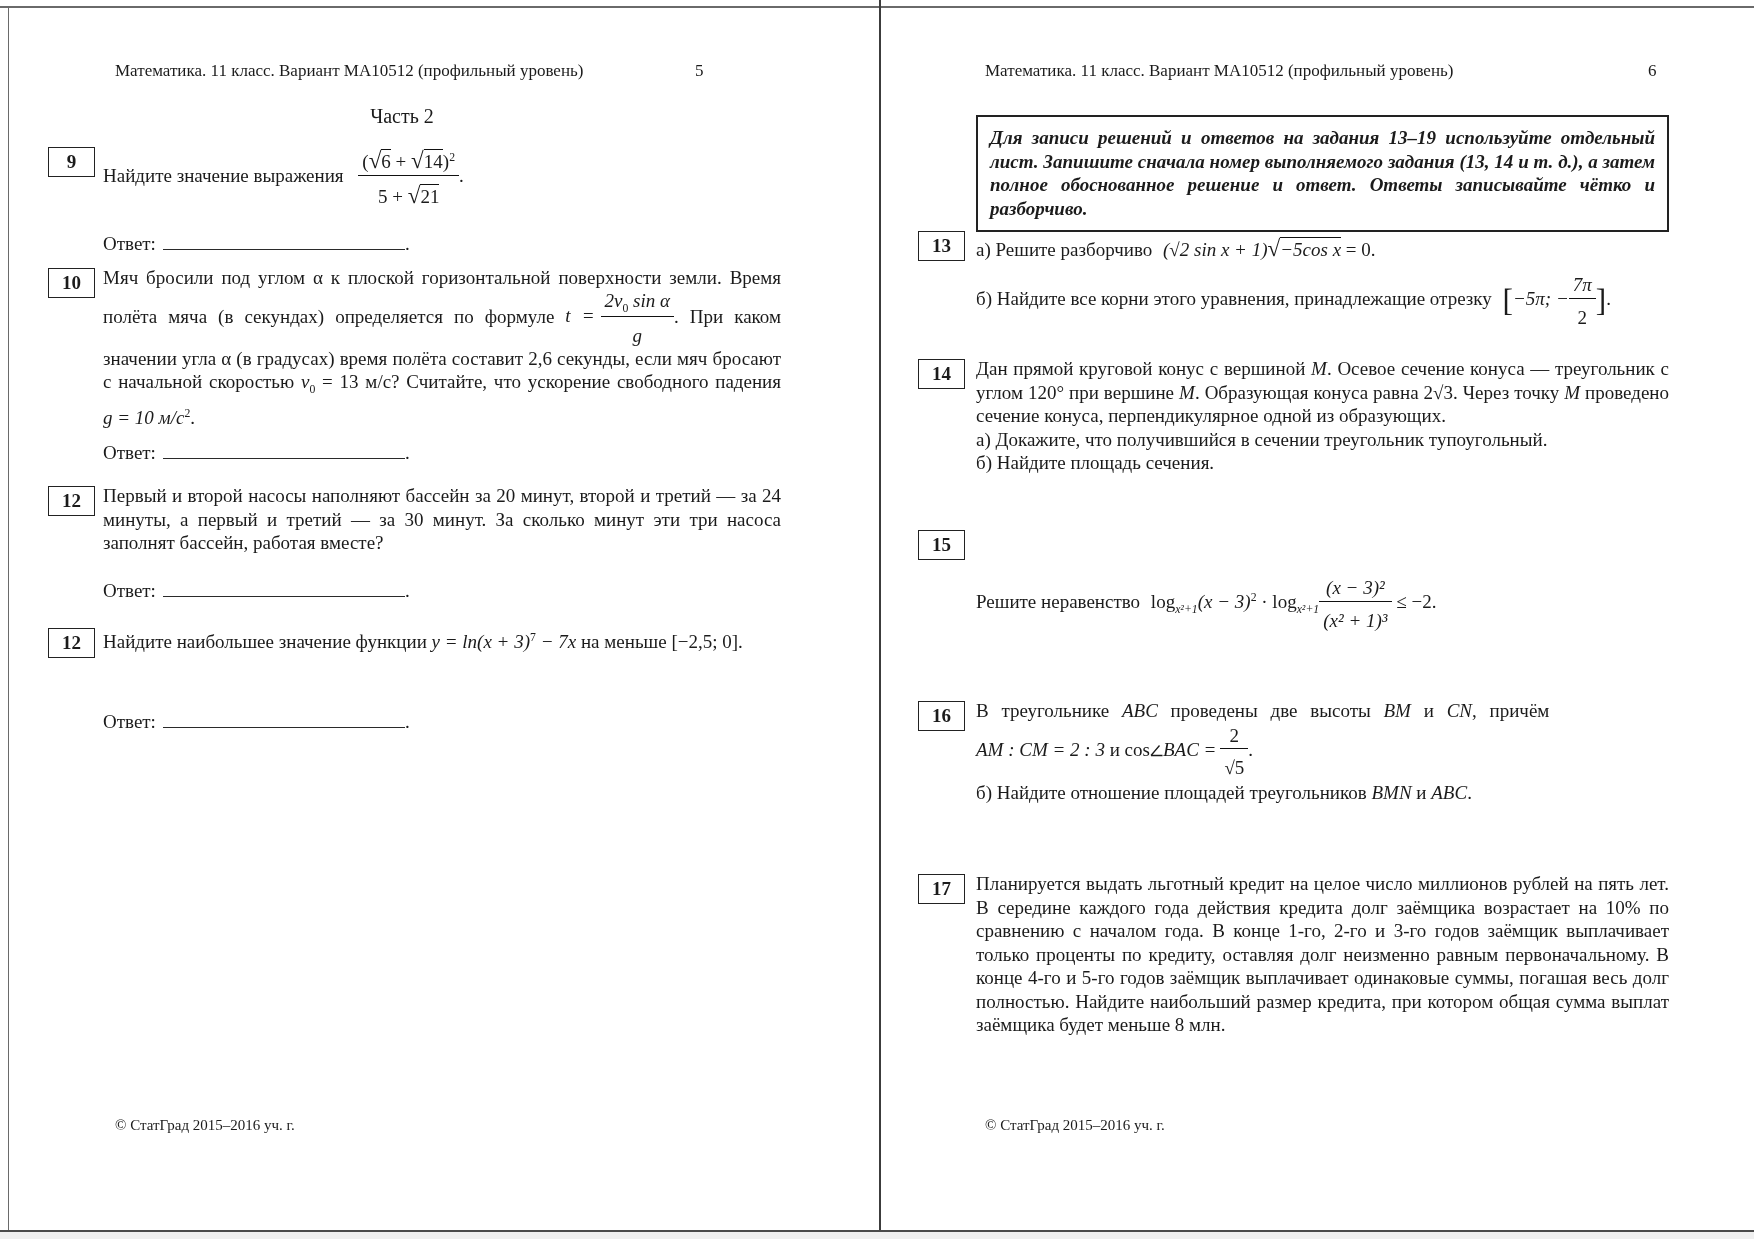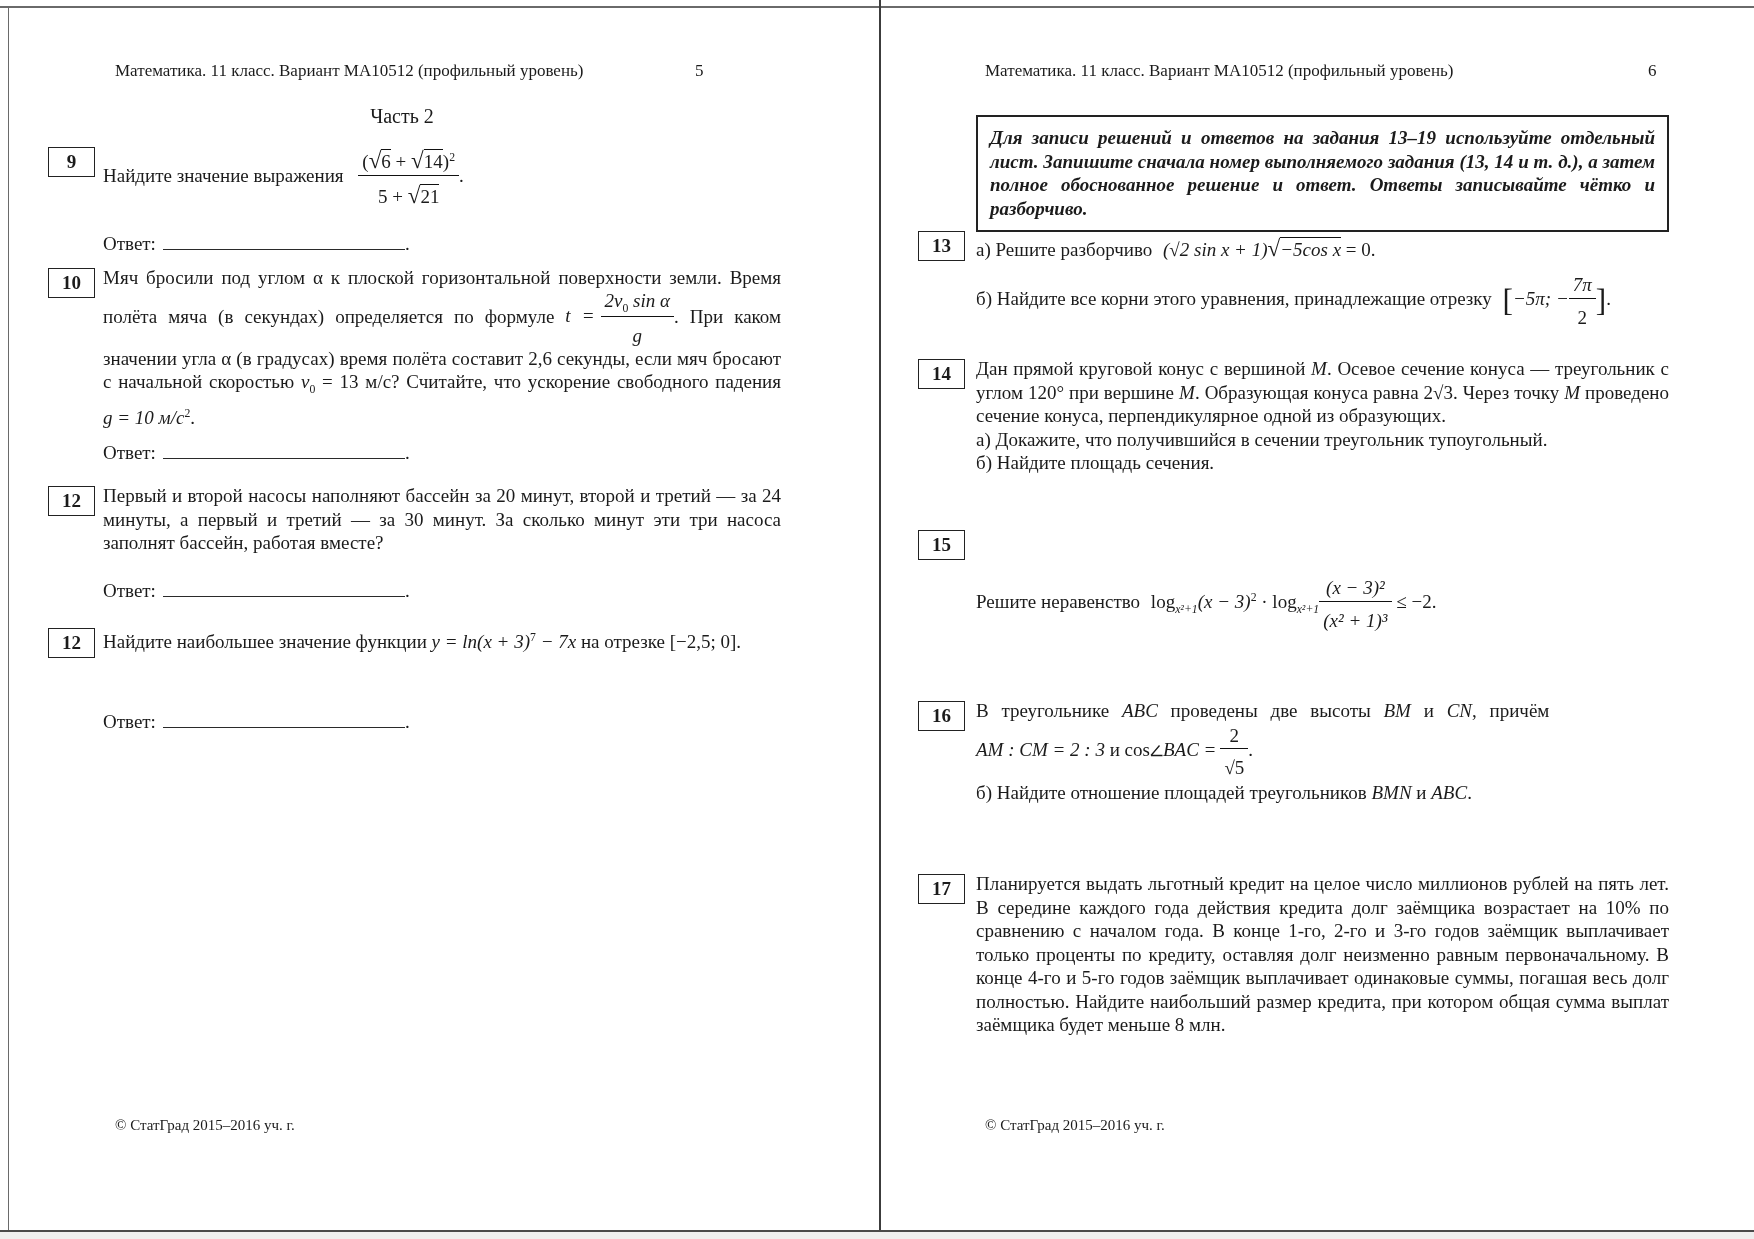--- a/index.html
+++ b/index.html
@@ -112,21 +112,21 @@
     <span>Ответ:</span><span class="ansline"></span><span>.</span>
   </div>
 
   <div class="block" style="top:621px;">
     <div class="qbox">
         <span>12</span>
       </div>
     <p class="para">
       <span>Найдите наибольшее значение функции</span>
       <span class="nw"><span class="mi">y = ln(x + 3)</span><sup>7</sup><span class="mi"> − 7x</span></span>
-      <span>на отрезке</span>
+      <span>на меньше</span>
       <span class="nw"><span>[−2,5; 0]</span><span>.</span></span>
     </p>
   </div>
 
   <div class="block" style="top:706px;">
     <span>Ответ:</span><span class="ansline"></span><span>.</span>
   </div>
 
   <div class="footer" style="left:106px;top:1112px;">© СтатГрад 2015–2016 уч. г.</div>
 </div>

